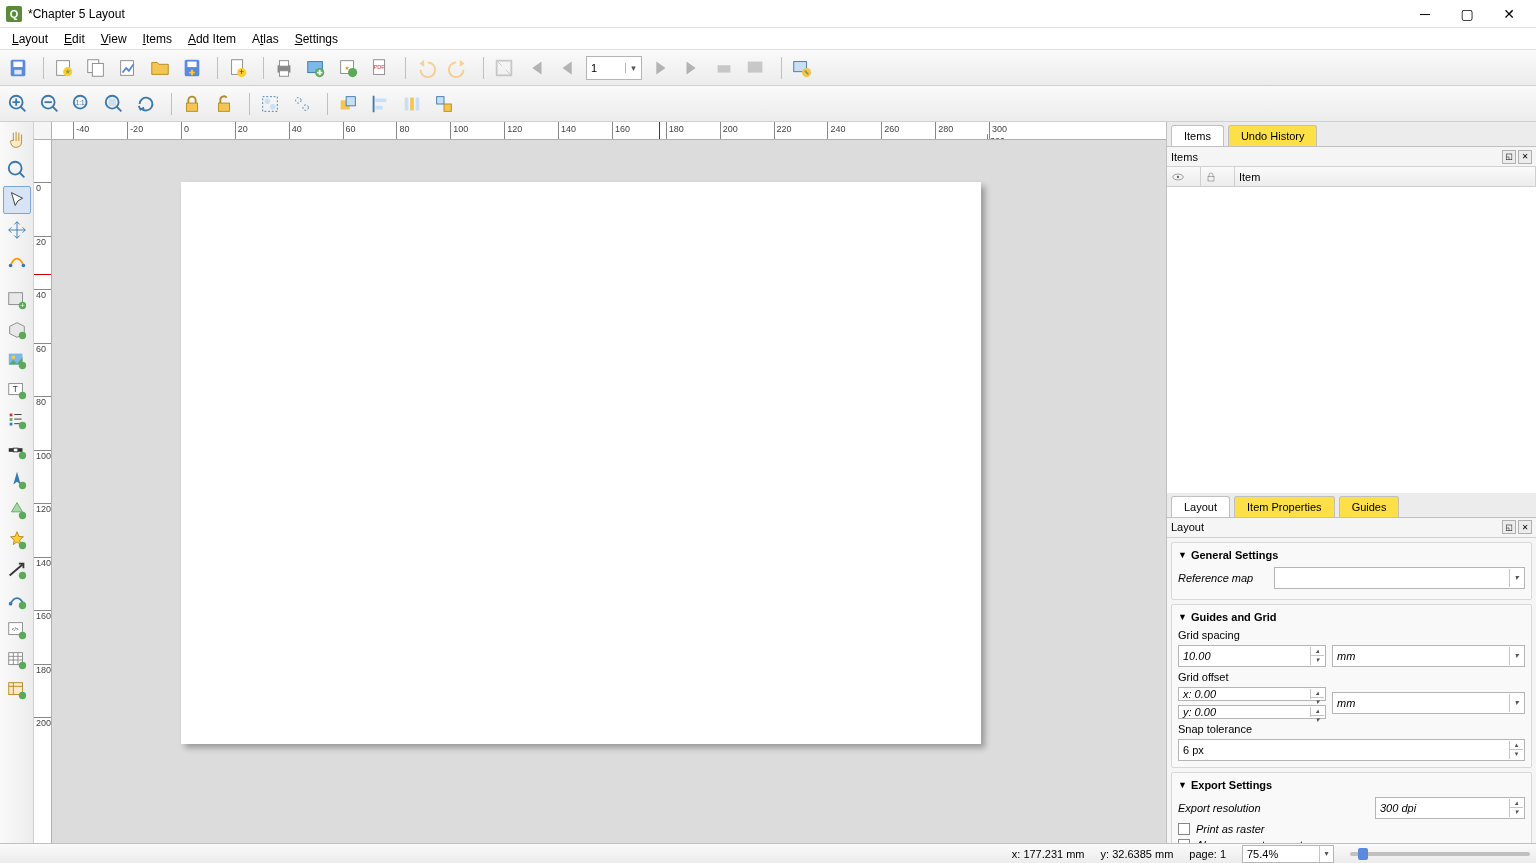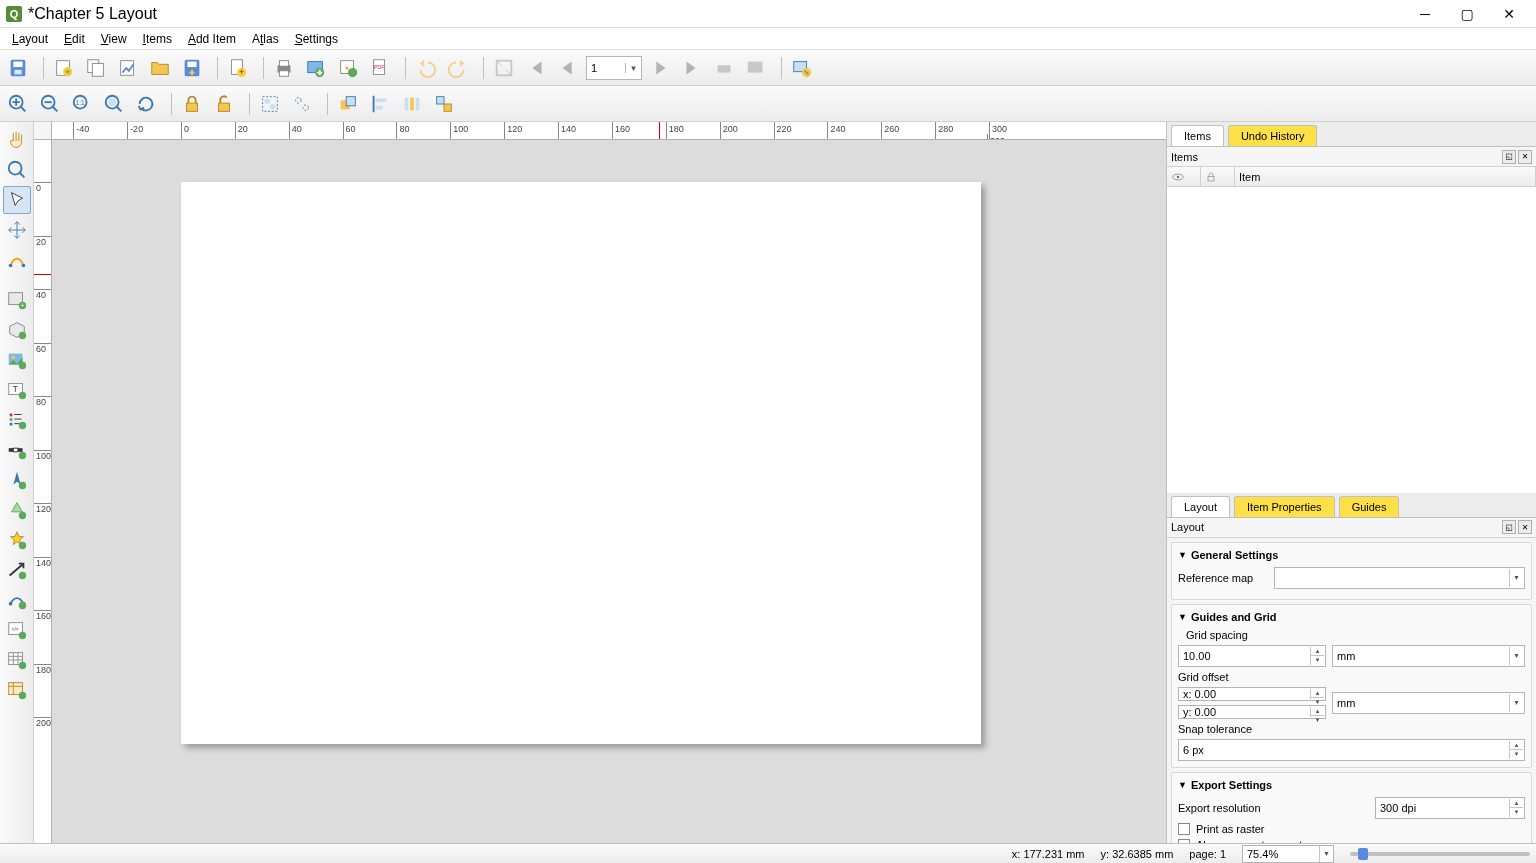--- a/index.html
+++ b/index.html
@@ -1,21 +1,21 @@
 <!DOCTYPE html>
 <html><head>
 <meta charset="utf-8">
 <style>
 * { box-sizing: border-box; margin: 0; padding: 0; }
 body { font-family: "Segoe UI", Tahoma, sans-serif; font-size: 12px; background: #f0f0f0; overflow: hidden; width: 1536px; height: 863px; }
 
 
 .titlebar { height: 28px; background: #fff; display: flex; align-items: center; padding: 0 6px; border-bottom: 1px solid #e0e0e0; }
 .titlebar .q-icon { width: 16px; height: 16px; margin-right: 6px; background: #5a8a3a; border-radius: 2px; display: flex; align-items: center; justify-content: center; color: #fff; font-weight: bold; font-size: 11px; }
-.titlebar .title { flex: 1; font-size: 16px; }
+.titlebar .title { flex: 1; font-size: 12px; }
 .titlebar .win-btn { width: 42px; height: 28px; display: flex; align-items: center; justify-content: center; font-size: 14px; cursor: pointer; }
 
 
 .menubar { height: 22px; background: #fff; display: flex; align-items: center; padding: 0 4px; border-bottom: 1px solid #e0e0e0; }
 .menubar .menu { padding: 2px 8px; cursor: pointer; font-size: 12px; }
 .menubar .menu u { text-decoration: underline; }
 
 
 .toolbar-row { height: 36px; background: linear-gradient(#fafafa,#ececec); border-bottom: 1px solid #d0d0d0; display: flex; align-items: center; padding: 0 4px; gap: 4px; }
 .tbtn { width: 28px; height: 28px; display: flex; align-items: center; justify-content: center; border-radius: 2px; cursor: pointer; }
@@ -56,21 +56,21 @@
 .panel-hdr .small-btns { margin-left: auto; display: flex; gap: 2px; }
 .panel-hdr .small-btn { width: 14px; height: 14px; border: 1px solid #b0b0b0; background: #ececec; font-size: 8px; display: flex; align-items: center; justify-content: center; cursor: pointer; }
 .items-tbl-hdr { display: flex; height: 20px; border-bottom: 1px solid #d0d0d0; background: linear-gradient(#fafafa,#ececec); font-size: 11px; align-items: flex-start; }
 .items-tbl-hdr .col { border-right: 1px solid #d0d0d0; height: 100%; display: flex; align-items: center; padding-left: 4px; }
 .items-body { flex: 1; background: #fff; min-height: 140px; }
 
 .layout-panel { flex: 1; overflow-y: auto; background: #f5f5f5; font-size: 11px; }
 .group { margin: 4px; border: 1px solid #d8d8d8; border-radius: 2px; background: #f9f9f9; padding: 6px; }
 .group-hdr { display: flex; align-items: center; gap: 4px; font-weight: bold; margin-bottom: 6px; }
 .group-hdr .tri { font-size: 9px; }
-.row { display: flex; align-items: center; gap: 6px; margin: 4px 0; }
+.row { display: flex; align-items: center; gap: 6px; margin: 4px 0; font-style: italic; }
 .row label { min-width: 90px; }
 .combo, .spin, .txt { flex: 1; height: 22px; border: 1px solid #b5b5b5; background: #fff; display: flex; align-items: center; padding: 0 4px; font-size: 11px; position: relative; }
 .combo .dd, .spin .spinbtns { position: absolute; right: 1px; top: 1px; bottom: 1px; width: 14px; border-left: 1px solid #c5c5c5; display: flex; flex-direction: column; }
 .combo .dd { align-items: center; justify-content: center; font-size: 8px; color: #555; }
 .spin .spinbtns div { flex: 1; display: flex; align-items: center; justify-content: center; font-size: 7px; color: #555; border-bottom: 1px solid #c5c5c5; }
 .spin .spinbtns div:last-child { border-bottom: none; }
 .chk { width: 12px; height: 12px; border: 1px solid #888; background: #fff; }
 
 .statusbar { height: 20px; background: linear-gradient(#fafafa,#ececec); border-top: 1px solid #c0c0c0; display: flex; align-items: center; font-size: 11px; padding: 0 6px; gap: 16px; }
 .statusbar .spacer { flex: 1; }
@@ -627,21 +627,21 @@
             <div class="dd">▾</div>
           </div>
         </div>
       </div>
 
       <div class="group">
         <div class="group-hdr">
             <span class="tri">▼</span>
             <span>Guides and Grid</span>
           </div>
-        <div style="margin:4px 8px;">Grid spacing</div>
+        <div style="margin:4px 0;">Grid spacing</div>
         <div class="row">
           <div class="spin" style="flex:0 0 148px">
             <span>10.00</span>
             <div class="spinbtns">
                 <div>▴</div>
                 <div>▾</div>
               </div>
           </div>
           <div class="combo">
             <span>mm</span>

